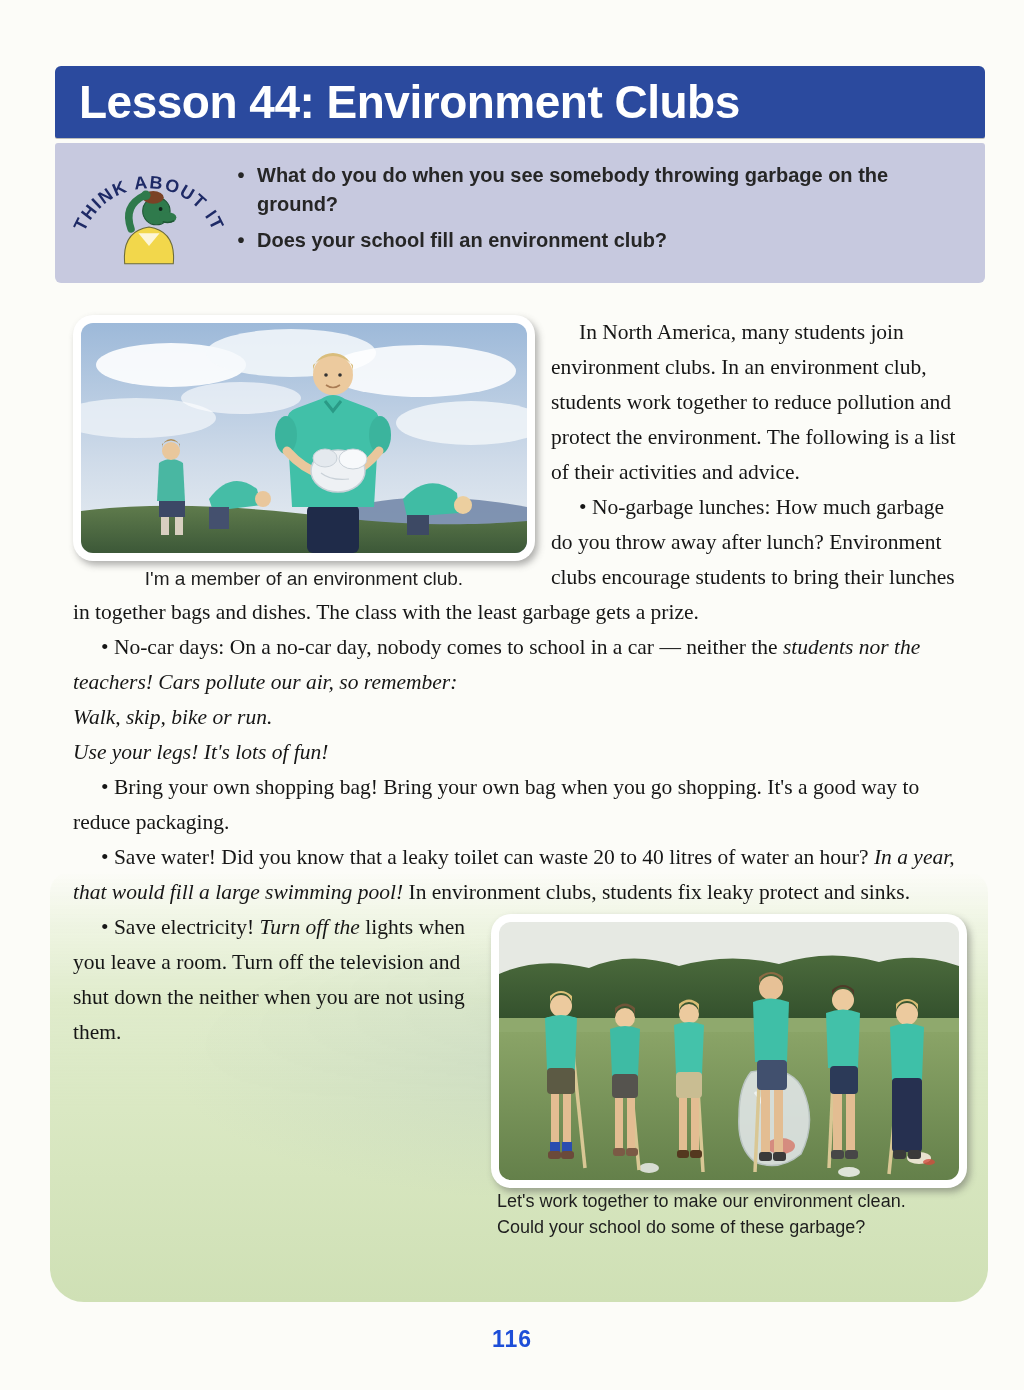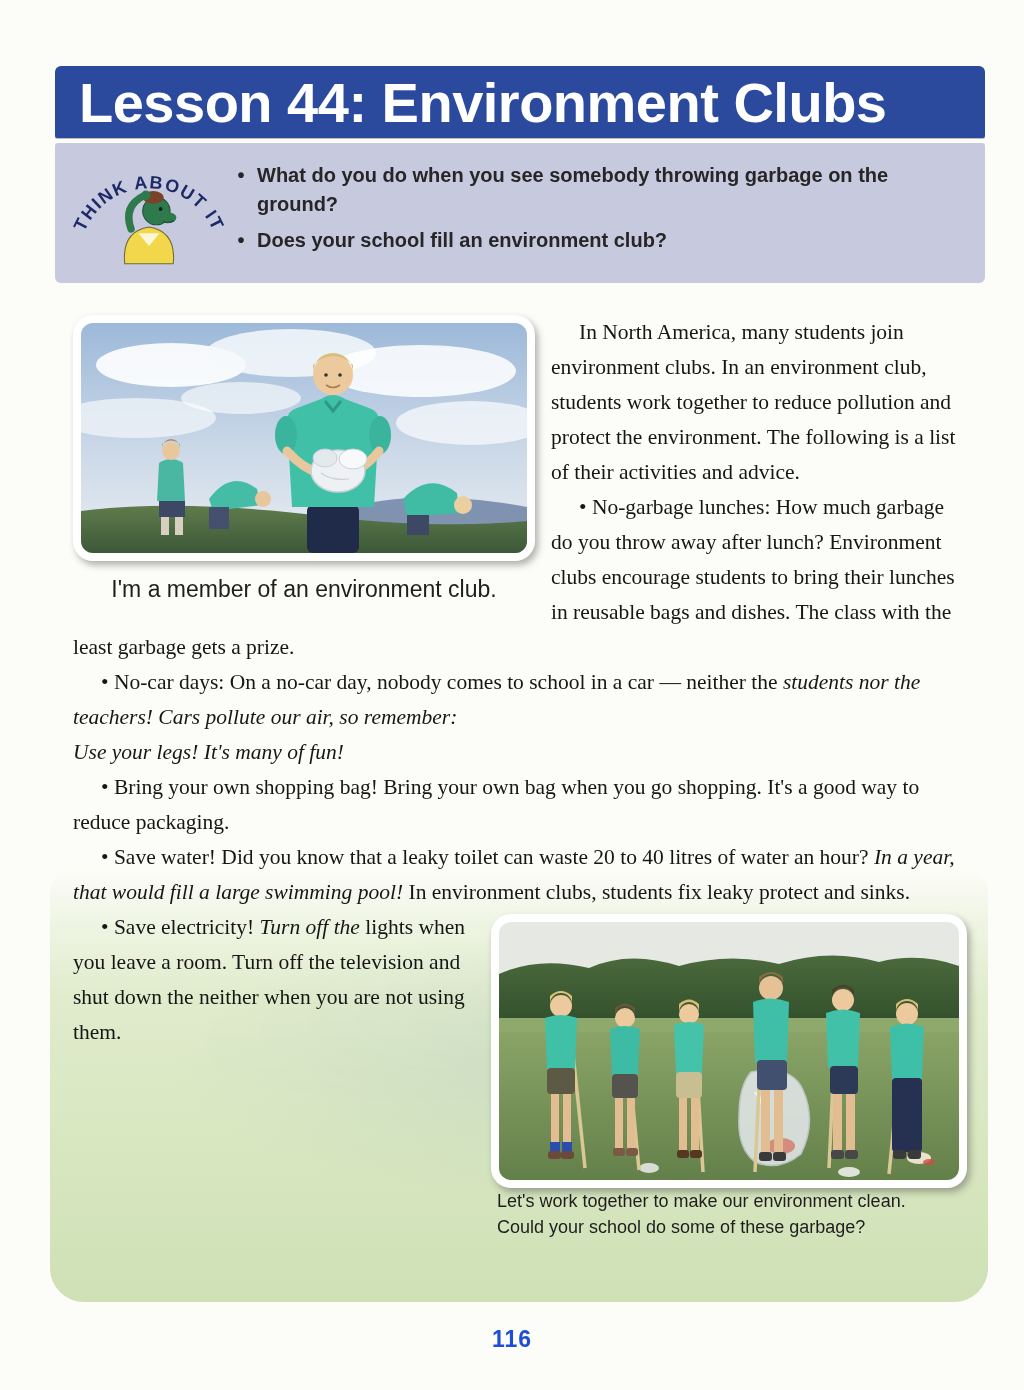--- a/index.html
+++ b/index.html
@@ -10,21 +10,21 @@
   }
   .content { position:relative; margin:66px 39px 0 55px; width:930px; }
 
   
   .header-bar {
     background:#2b4a9e; border-radius:6px 6px 2px 2px;
     height:72px; display:flex; align-items:center; padding-left:24px;
     box-shadow:0 1px 0 rgba(0,0,0,.25);
   }
   .header-bar h1 {
-    color:#ffffff; font-size:56px; font-weight:bold; letter-spacing:-0.5px;
+    color:#ffffff; font-size:46px; font-weight:bold; letter-spacing:-0.5px;
     font-family:"Liberation Sans", sans-serif;
   }
 
   
   .think-band {
     margin-top:5px; background:#c7c9df; border-radius:3px 3px 6px 6px;
     display:flex; align-items:flex-start; min-height:122px; padding:8px 18px 12px 8px;
   }
   .mascot { flex:0 0 172px; }
   .questions { flex:1; padding-top:10px; }
@@ -46,21 +46,21 @@
   .fig-left  { float:left;  margin:0 16px 4px 0; }
   .fig-right { float:right; margin:4px 0 0 16px; }
   .photo-frame {
     background:#ffffff; padding:8px; border-radius:20px;
     box-shadow:3px 4px 7px rgba(80,80,80,.45);
   }
   .photo-frame svg { display:block; border-radius:12px; }
   figcaption {
     font-family:"Liberation Sans", sans-serif; color:#1e1e1e;
   }
-  .cap-top { text-align:center; font-size:23px; line-height:24px; margin-top:16px; }
+  .cap-top { text-align:center; font-size:19px; line-height:24px; margin-top:6px; }
   .cap-bottom { font-size:18px; line-height:26px; padding-left:6px; }
 
   .clear { clear:both; }
 
   
   .green-panel {
     position:absolute; z-index:0; left:50px; top:872px; width:938px; height:430px;
     border-radius:20px 20px 34px 34px;
     background-image:
       radial-gradient(ellipse 60% 45% at 55% 45%, rgba(173,193,189,.30), rgba(173,193,189,0) 70%),
@@ -180,23 +180,24 @@
             <ellipse cx="257" cy="148" rx="27" ry="21" fill="#eef1f4" stroke="#c9d1d8" stroke-width="1.5"></ellipse>
             <ellipse cx="272" cy="136" rx="14" ry="10" fill="#f7f9fb" stroke="#c9d1d8" stroke-width="1"></ellipse>
             <ellipse cx="244" cy="135" rx="12" ry="9" fill="#e4e9ee" stroke="#c9d1d8" stroke-width="1"></ellipse>
             <path d="M240 150 Q250 158 268 156" stroke="#c9d1d8" stroke-width="1.2" fill="none"></path>
           </svg>
         </div>
         <figcaption class="cap-top">I'm a member of an environment club.</figcaption>
       </figure>
 
       <p class="indent">In North America, many students join environment clubs. In an environment club, students work together to reduce pollution and protect the environment. The following is a list of their activities and advice.</p>
-      <p class="indent">• No-garbage lunches: How much garbage do you throw away after lunch? Environment clubs encourage students to bring their lunches in reusable bags and dishes. The class with the least garbage gets a prize.</p>
+      <p class="indent">• No-garbage lunches: How much garbage do you throw away after lunch? Environment clubs encourage students to bring their lunches in together bags and dishes. The class with the least garbage gets a prize.</p>
       <p class="indent"><span>• No-car days: On a no-car day, nobody comes to school in a car — neither the </span><span class="it">students nor the teachers! Cars pollute our air, so remember:</span></p>
-      <p class="verse">Use your legs! It's many of fun!</p>
+      <p class="verse">Walk, skip, bike or run.</p>
+      <p class="verse">Use your legs! It's lots of fun!</p>
       <p class="indent">• Bring your own shopping bag! Bring your own bag when you go shopping. It's a good way to reduce packaging.</p>
       <p class="indent"><span>• Save water! Did you know that a leaky toilet can waste 20 to 40 litres of water an hour? </span><span class="it">In a year, that would fill a large swimming pool!</span><span> In environment clubs, students fix leaky protect and sinks.</span></p>
 
       <figure class="fig-right">
         <div class="photo-frame">
           <svg width="460" height="258" viewBox="0 0 460 258" aria-hidden="true">
             <defs>
               <linearGradient id="grass2" x1="0" y1="0" x2="0" y2="1">
                 <stop offset="0" stop-color="#8aa467"></stop>
                   <stop offset="1" stop-color="#64804a"></stop>

